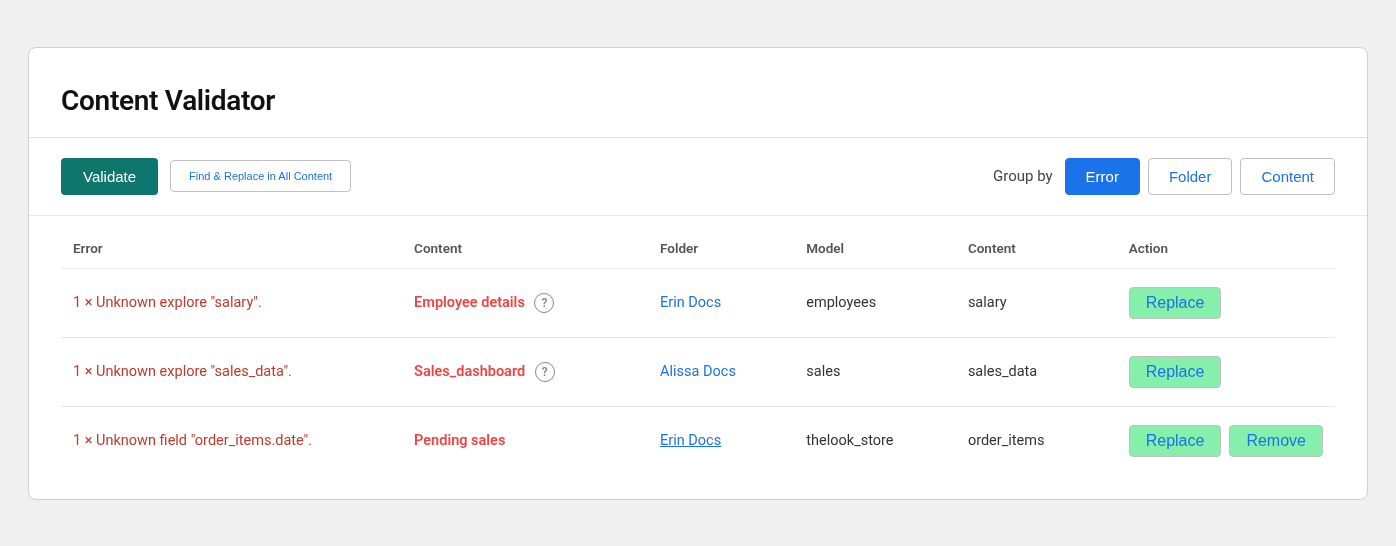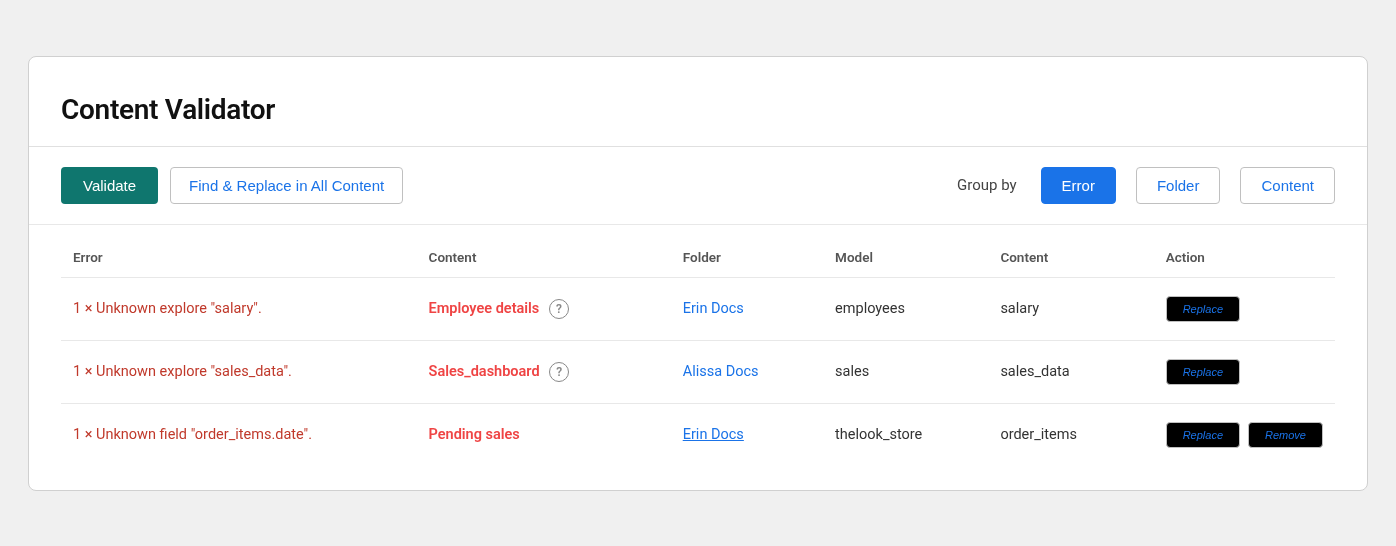--- a/index.html
+++ b/index.html
@@ -52,28 +52,28 @@
       font-size: 15px;
       font-weight: 500;
       cursor: pointer;
     }
     .btn-find-replace {
       background: #fff;
       color: #1a73e8;
       border: 1.5px solid #c0c0c0;
       border-radius: 4px;
       padding: 9px 18px;
-      font-size: 15px;
+      font-size: 11px;
       font-weight: 400;
       cursor: pointer;
     }
     .toolbar-right {
       display: flex;
       align-items: center;
-      gap: 20px;
+      gap: 8px;
     }
     .group-by-label {
       font-size: 15px;
       color: #444;
       margin-right: 4px;
     }
     .group-btn {
       border: 1.5px solid #c0c0c0;
       border-radius: 4px;
       padding: 9px 20px;
@@ -146,26 +146,25 @@
       vertical-align: middle;
     }
     .action-cell {
       display: flex;
       gap: 8px;
       align-items: center;
     }
     .btn-action {
       border: 1.5px solid #c0c0c0;
       border-radius: 4px;
-      background: #000000;
+      background: #86efac;
       color: #1a73e8;
       padding: 6px 16px;
-      font-size: 11px;
-      cursor: pointer;
-      font-style: italic;
+      font-size: 16px;
+      cursor: pointer;
     }
     .col-error { width: 28%; }
     .col-content { width: 20%; }
     .col-folder { width: 12%; }
     .col-model { width: 13%; }
     .col-explore { width: 13%; }
     .col-action { width: 14%; }
   </style>
 </head>
 <body>

